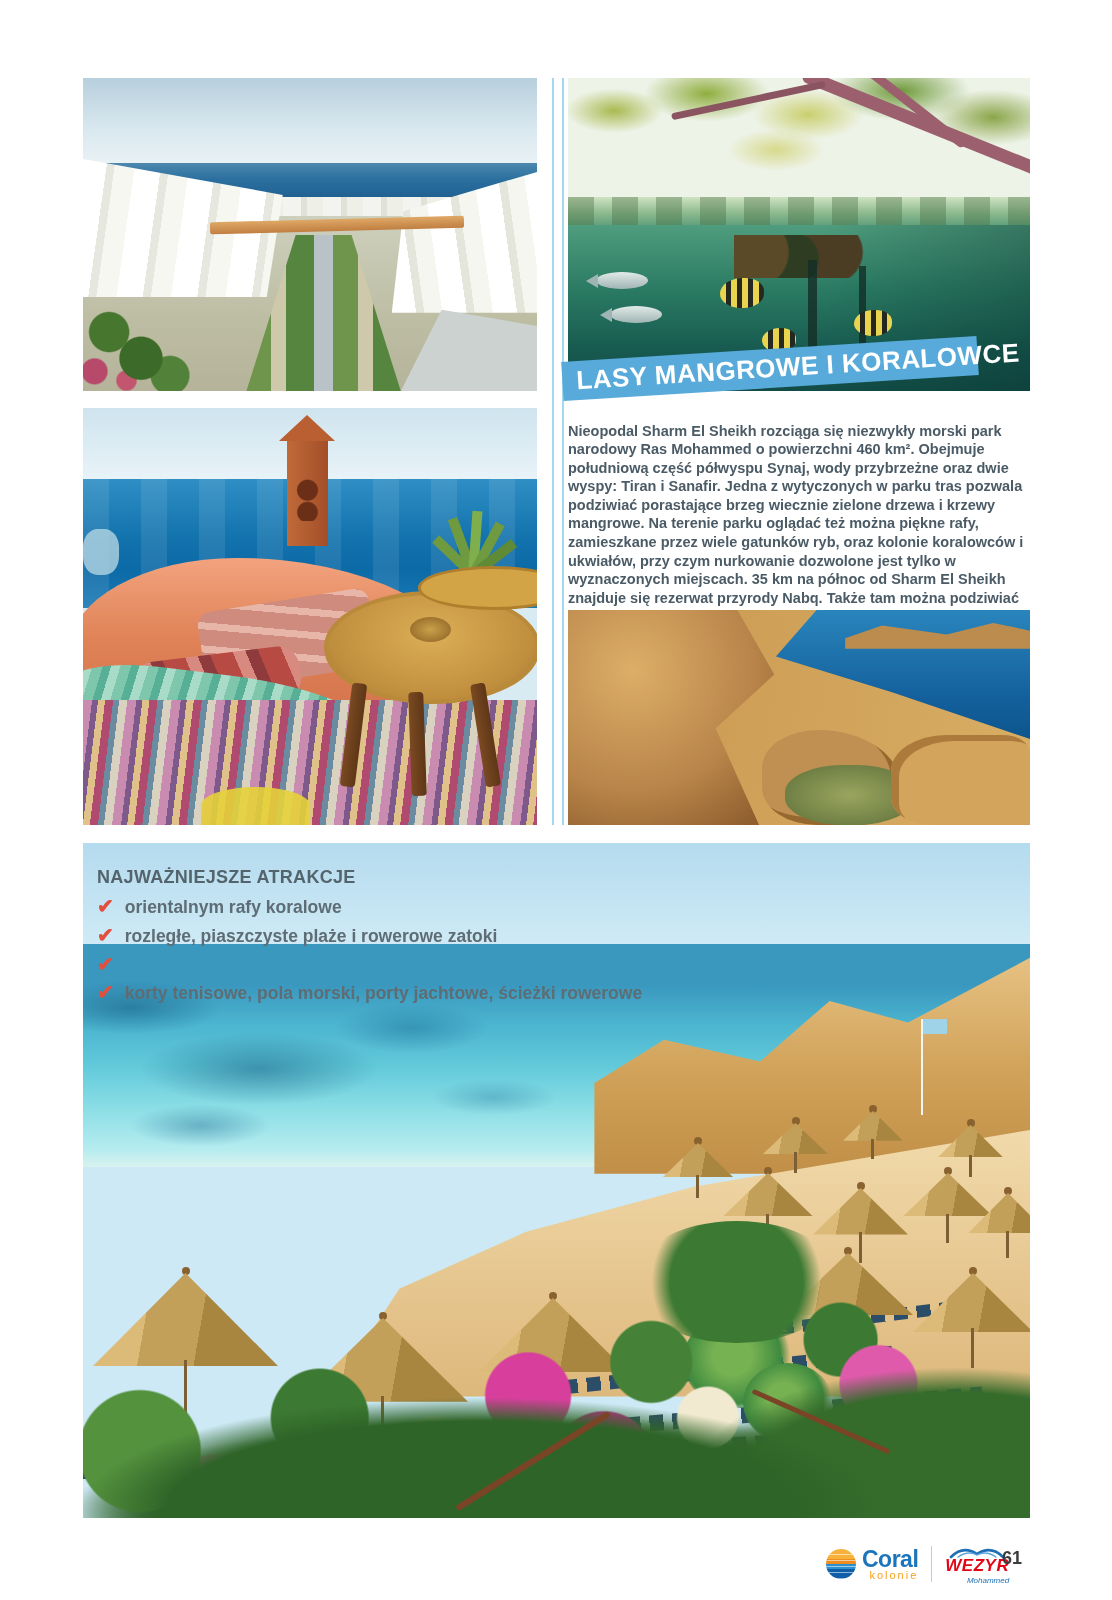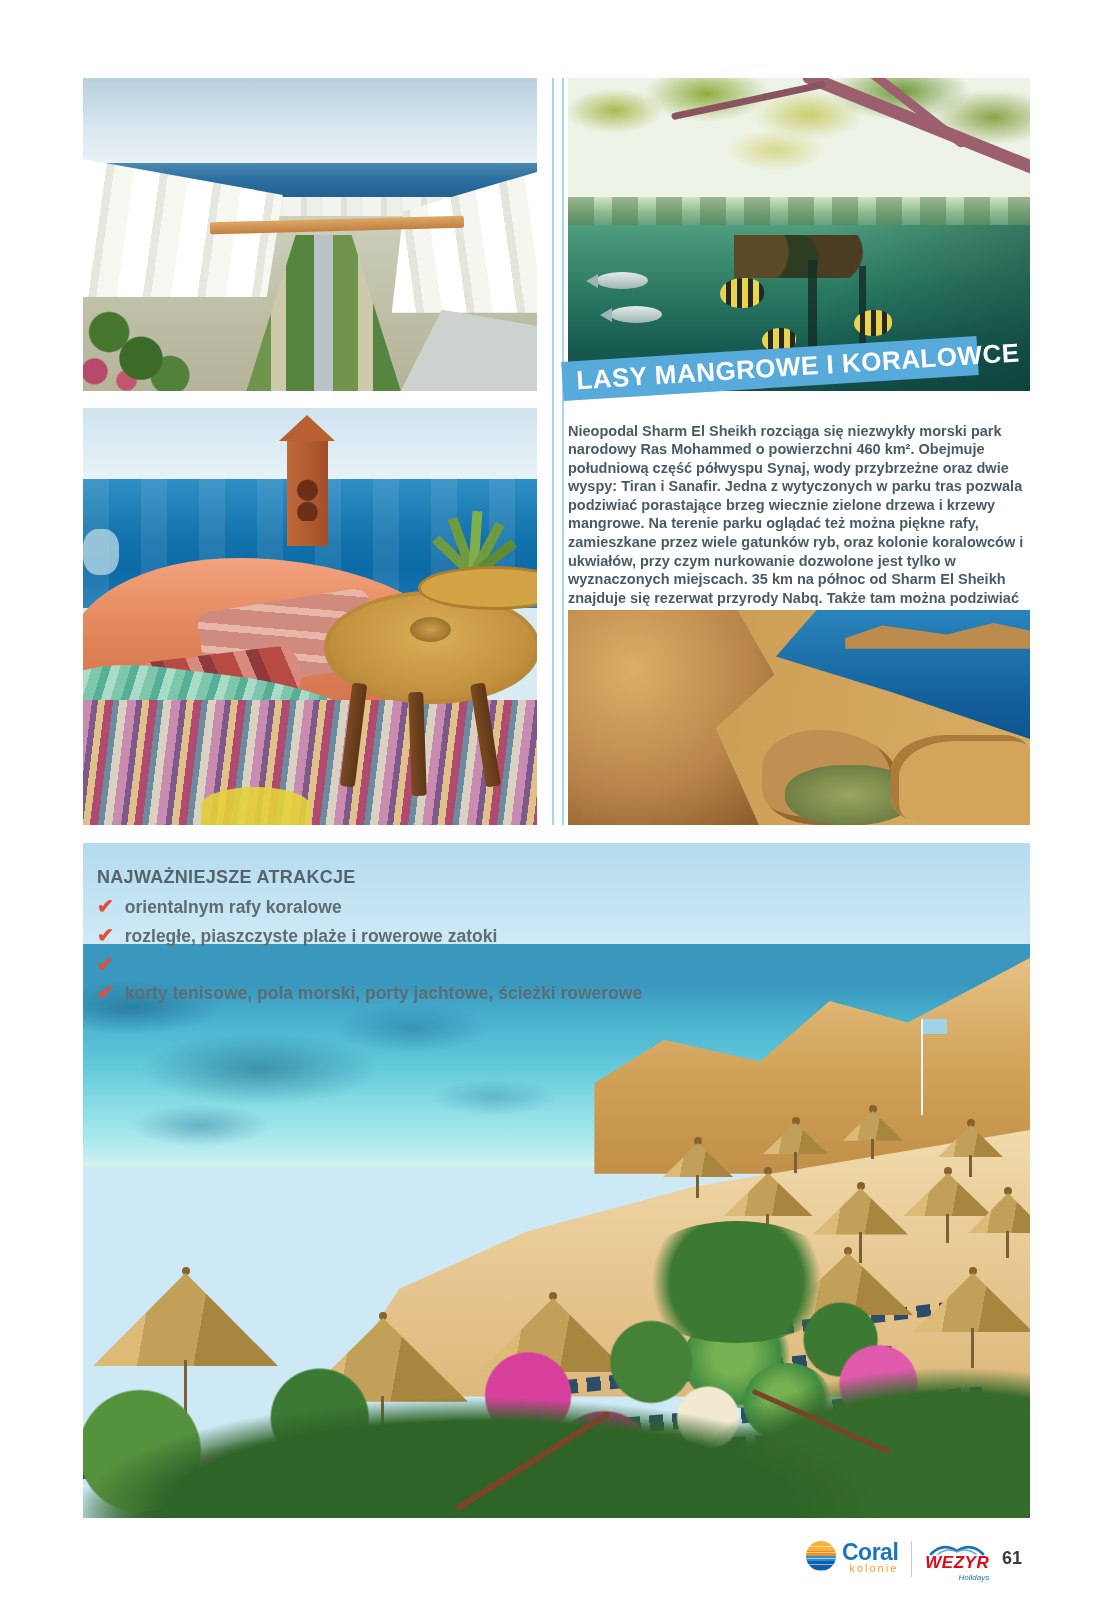--- a/index.html
+++ b/index.html
@@ -213,21 +213,21 @@
   #ph-beach .vine{position:absolute;background:#7a4526;border-radius:4px;}
 
   
   .attract{position:absolute;left:97px;top:847px;width:760px;margin-top:20px;}
   .attract h3{margin:0 0 9px 0;font-size:18px;letter-spacing:.3px;color:#54646d;}
   .attract .row{display:flex;align-items:baseline;margin-bottom:9px;}
   .attract .chk{color:#e2503d;font-size:20px;font-weight:bold;margin-right:11px;line-height:19px;}
   .attract .txt{color:#5e6d74;font-size:17.5px;font-weight:bold;line-height:19px;}
 
   
-  .footer{position:absolute;left:806px;top:1541px;height:46px;display:flex;}
+  .footer{position:absolute;left:826px;top:1541px;height:46px;display:flex;align-items:center;}
   .globe{width:30px;height:30px;border-radius:50%;position:relative;overflow:hidden;
     background:linear-gradient(180deg,#f7b23b 0 32%,#ef8d1f 32% 50%,#2b8fd0 50% 66%,#0f5ea8 66% 100%);}
   .globe::after{content:"";position:absolute;inset:0;
     background:repeating-linear-gradient(180deg,rgba(0,0,0,0) 0 5px,rgba(255,255,255,.55) 5px 6px);}
   .coral-text{margin-left:6px;display:flex;flex-direction:column;align-items:flex-end;}
   .coral-name{color:#1a75bc;font-size:23px;font-weight:bold;letter-spacing:-.5px;line-height:22px;}
   .coral-sub{color:#f6a21c;font-size:11px;letter-spacing:2px;line-height:11px;}
   .f-div{width:1px;height:36px;background:#c9c9c9;margin:0 13px;}
   .wezyr{display:flex;flex-direction:column;align-items:center;position:relative;}
   .wezyr svg{display:block;margin-bottom:-3px;}
@@ -434,18 +434,18 @@
       <span class="coral-name">Coral</span>
       <span class="coral-sub">kolonie</span>
     </div>
     <div class="f-div"></div>
     <div class="wezyr">
       <svg width="58" height="15" viewBox="0 0 58 15">
         <path d="M3 13 Q 15 1 29 10 Q 43 1 55 13" fill="none" stroke="#1e6fb8" stroke-width="2.6" stroke-linecap="round"></path>
         <path d="M10 13 Q 20 6 29 11 Q 38 6 48 13" fill="none" stroke="#5ea7dd" stroke-width="1.4" stroke-linecap="round"></path>
       </svg>
       <span class="wezyr-name">WEZYR</span>
-      <span class="wezyr-sub">Holidays</span>
+      <span class="wezyr-sub">Mohammed</span>
     </div>
   </div>
   <div class="pagenum">61</div>
 
 </div>
 
 </body></html>

